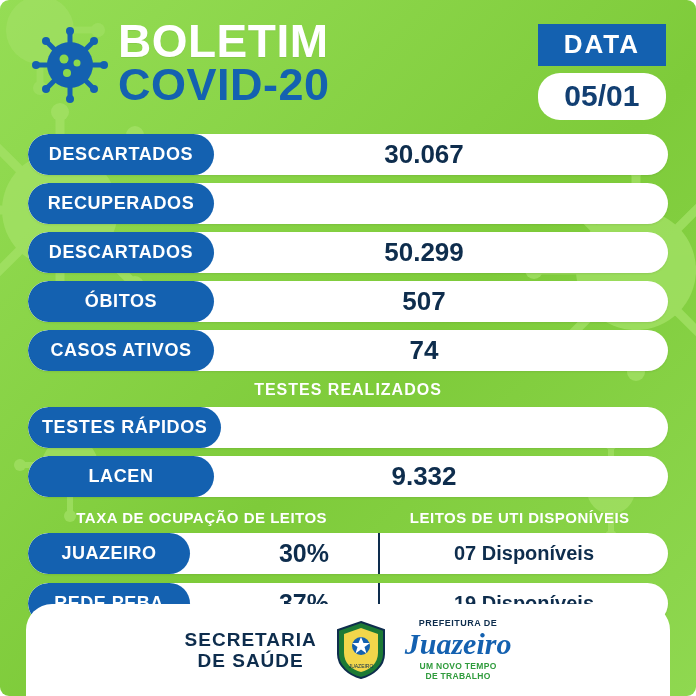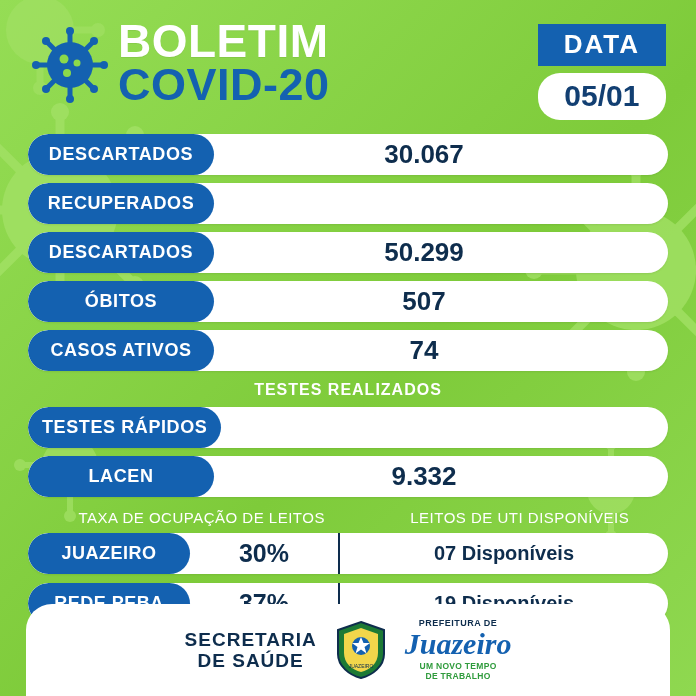--- a/index.html
+++ b/index.html
@@ -8,20 +8,21 @@
     width: 696px; height: 696px;
     font-family: "Liberation Sans", sans-serif;
     overflow: hidden;
   }
   #poster {
     position: relative;
     width: 696px; height: 696px;
     background: #8cd94a;
     background: linear-gradient(135deg, #95dd55 0%, #7ecb3a 55%, #8fd850 100%);
     overflow: hidden;
+    border-radius: 9px;
   }
   .vgroup { position: absolute; opacity: .85; }
 
   .content {
     position: relative;
     z-index: 5;
     width: 100%; height: 100%;
     padding: 14px 22px 0 22px;
   }
 
@@ -120,21 +121,21 @@
   }
 
   
   .dual-titles {
     display: flex;
     margin: 12px 0 7px 0;
     padding: 0 2px;
   }
   .dual-titles div {
     color: #ffffff;
-    font-weight: normal;
+    font-weight: bold;
     font-size: 15px;
     letter-spacing: .5px;
     text-align: center;
   }
   .dt-left { width: 54%; }
   .dt-right { width: 46%; }
 
   .beds-row {
     display: flex;
     align-items: stretch;
@@ -159,20 +160,21 @@
   }
   .beds-pct {
     width: 150px;
     display: flex;
     align-items: center;
     justify-content: center;
     color: #0e2d4d;
     font-weight: bold;
     font-size: 25px;
     border-right: 2px solid #0e2d4d;
+    margin-left: 40px;
   }
   .beds-avail {
     flex: 1;
     display: flex;
     align-items: center;
     justify-content: center;
     color: #0e2d4d;
     font-weight: bold;
     font-size: 20px;
   }

